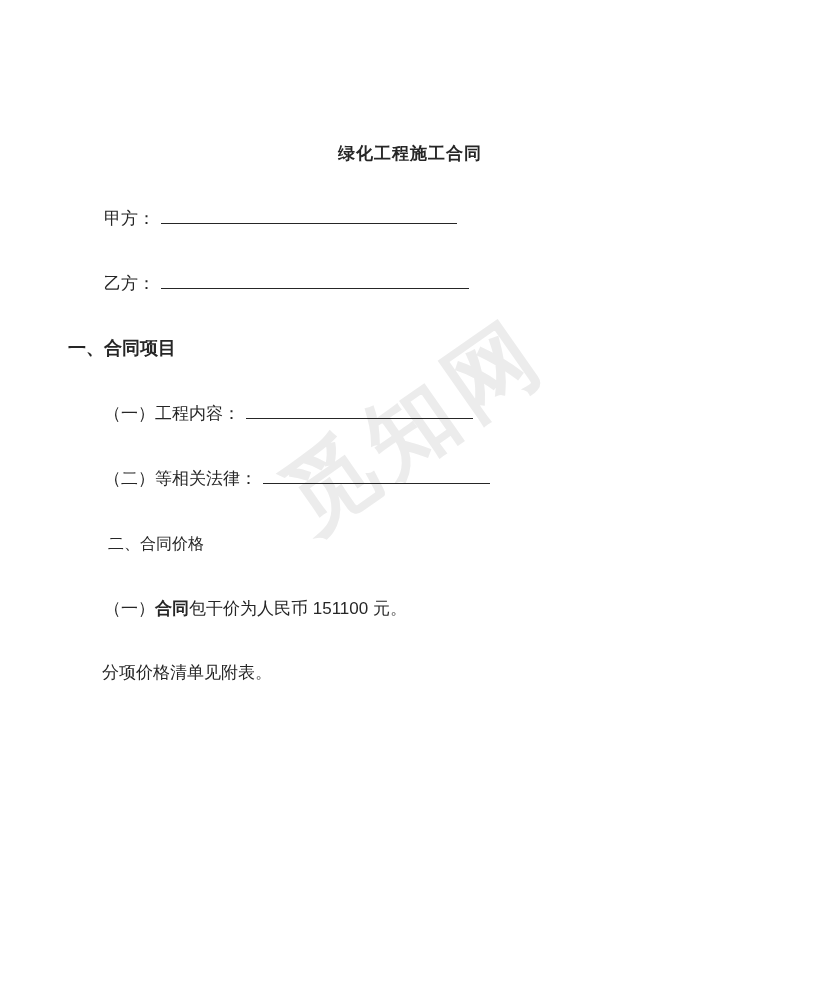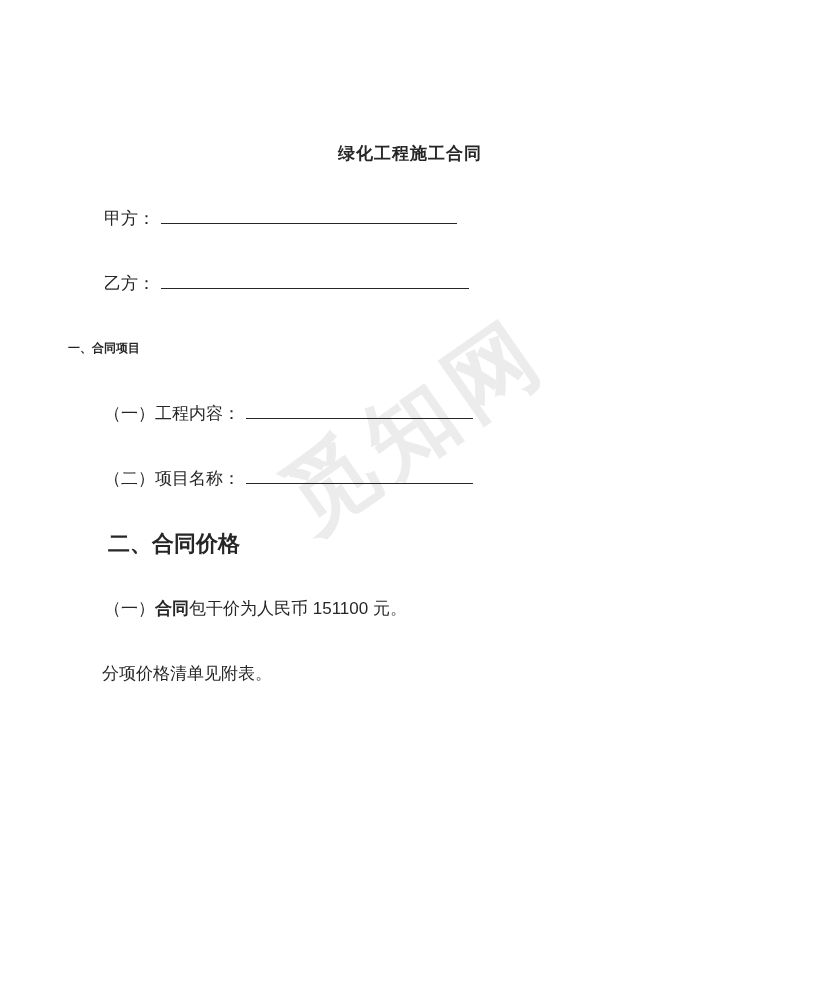--- a/index.html
+++ b/index.html
@@ -23,24 +23,24 @@
     letter-spacing:10px;
     color:#ececec;
     white-space:nowrap;
     user-select:none;
   }
   .content{position:relative;z-index:1;padding:140px 62px 0 62px;}
   .block{margin:0 10px 38px 0;line-height:27px;}
   .block-tight{margin-bottom:20px;}
   .title{text-align:center;font-weight:bold;font-size:17px;letter-spacing:1px;}
   .indent-party{padding-left:42px;}
-  .h1{font-weight:bold;font-size:12px;padding-left:6px;}
-  .h2{font-weight:bold;font-size:22px;padding-left:46px;}
+  .h1{font-weight:bold;font-size:18px;padding-left:6px;}
+  .h2{font-weight:normal;font-size:16px;padding-left:46px;}
   .indent-item{padding-left:42px;}
-  .indent-note{padding-left:40px;}
+  .indent-note{padding-left:40px;font-family:Liberation Mono, monospace;}
   .intro{text-indent:38px;}
   .para{
     text-indent:52px;
     text-align:justify;
     line-height:45px;
     margin-bottom:0;
   }
   .blank{
     display:inline-block;
     border-bottom:1px solid #262626;
@@ -73,21 +73,21 @@
     </div>
 
 
     <div class="block h1">一、合同项目</div>
 
     <div class="block indent-item">
       <span>（一）工程内容：</span><span class="blank blank-w3"></span>
     </div>
 
     <div class="block indent-item">
-      <span>（二）项目名称：</span><span class="blank blank-w3"></span>
+      <span>（二）等相关法律：</span><span class="blank blank-w3"></span>
     </div>
 
     <div class="block h2">二、合同价格</div>
 
     <div class="block indent-item">
       <span>（一）</span><span class="bold">合同</span><span>包干价为人民币 151100 元。</span>
     </div>
 
     <div class="block block-tight indent-note">分项价格清单见附表。</div>
 

